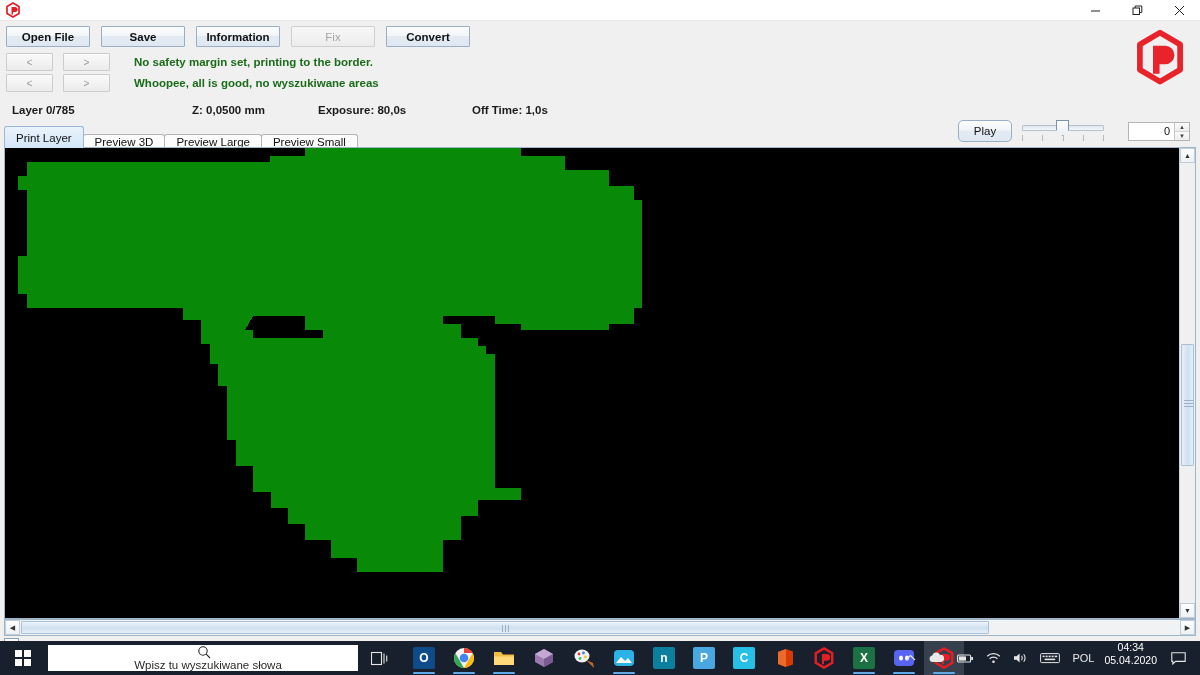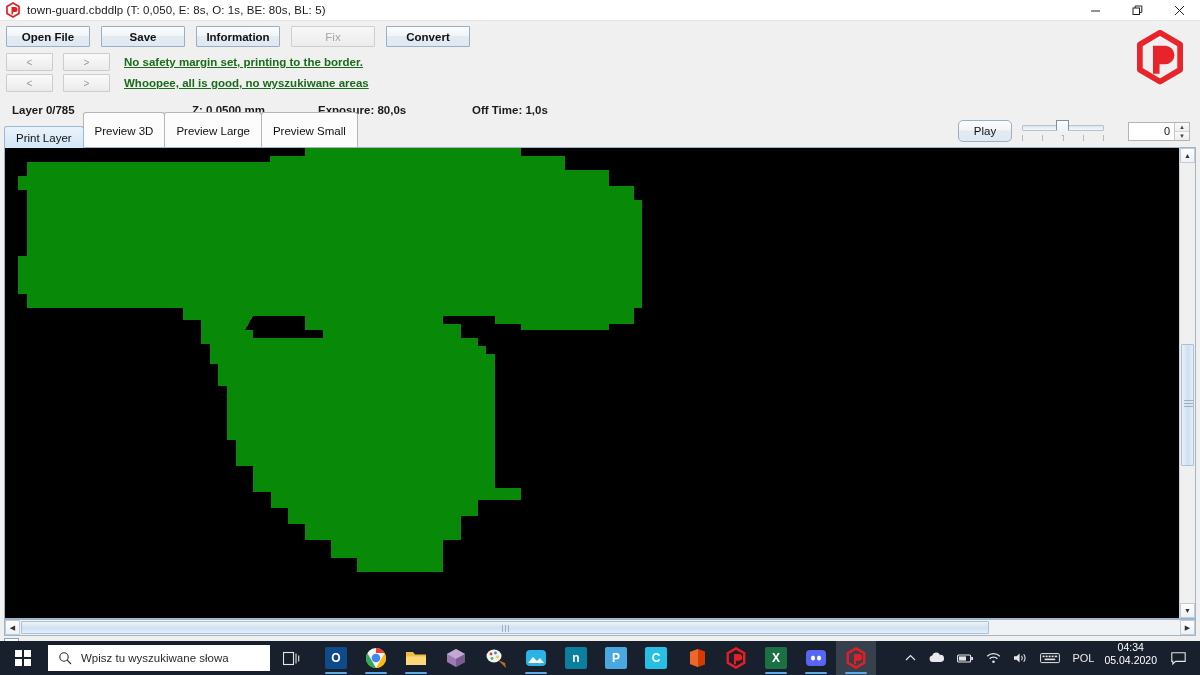--- a/index.html
+++ b/index.html
@@ -79,25 +79,24 @@
   .navbtn {
     width: 47px; height: 18px;
     background: linear-gradient(to bottom,#fafafa 0%,#f3f3f3 50%,#ebebeb 100%);
     border: 1px solid #cccccc;
     border-radius: 1px;
     font-size: 10px; color: #9a9a9a;
     display: flex; align-items: center; justify-content: center;
   }
   .navbtn + .navbtn { margin-left: 10px; }
   .msg {
-    margin-left: 14px;
+    margin-left: 24px;
     font-size: 11.5px; font-weight: bold;
     color: #1a6b1a;
     white-space: nowrap;
-    text-decoration: underline;
   }
 
   
   .statusrow {
     position: absolute; top: 83px; left: 0;
     width: 1200px; height: 22px; padding-left: 20px;
   }
   .stat {
     position: absolute; top: 0;
     font-size: 11.5px; font-weight: bold; color: #1a1a1a;
@@ -165,21 +164,21 @@
     background: linear-gradient(to bottom,#fafafa,#eeeeee);
   }
   .spinner .arrows span:first-child { border-bottom: 1px solid #d4d4d4; }
 
   
   .tabs {
     position: absolute; top: 105px; left: 4px;
     height: 22px; display: flex; align-items: flex-end;
   }
   .tab {
-    height: 36px; padding: 0 11px;
+    height: 14px; padding: 0 11px;
     font-size: 11.5px; color: #111;
     display: flex; align-items: center;
     background: #fcfcfc;
     border: 1px solid #b6b6b6;
     border-bottom: none;
     border-radius: 3px 3px 0 0;
     margin-right: -1px;
   }
   .tab.active {
     background: linear-gradient(to bottom,#eaf3fb 0%,#d2e6f7 100%);
@@ -293,24 +292,25 @@
     width: 46px; height: 34px;
     display: flex; align-items: center; justify-content: center;
   }
   .winlogo {
     width: 16px; height: 16px;
     display: grid; grid-template-columns: 7px 7px; grid-template-rows: 7px 7px;
     gap: 2px;
   }
   .winlogo span { background: #ffffff; display: block; }
   .searchbox {
-    width: 222px; height: 26px; margin-left: 2px;
+    width: 310px; height: 26px; margin-left: 2px;
     background: #ffffff;
     display: flex; align-items: center;
     padding-left: 10px;
+    flex-direction: column;
   }
   .searchbox .sicon { margin-right: 9px; flex: 0 0 auto; }
   .searchbox .stext {
     font-size: 11.5px; color: #2b2b2b; white-space: nowrap;
   }
   .taskview {
     width: 42px; height: 34px;
     display: flex; align-items: center; justify-content: center;
   }
   .tbicons {
@@ -354,21 +354,20 @@
 </head>
 <body>
 
 <div id="app">
 
   <div class="titlebar">
     <svg class="tb-icon" viewBox="0 0 32 32">
       <path d="M16 2 L28 9 L28 23 L16 30 L4 23 L4 9 Z" fill="none" stroke="#e31e24" stroke-width="3.4"></path>
       <path d="M13 10 L20 10 a5 5 0 0 1 0 10 L16 20 L16 25 L13 25 Z" fill="#e31e24"></path>
     </svg>
-    <div class="tb-title">town-guard.cbddlp (T: 0,050, E: 8s, O: 1s, BE: 80s, BL: 5)</div>
     <div class="win-ctrls">
       <div class="win-btn">
         <svg width="11" height="11" viewBox="0 0 11 11">
           <line x1="1" y1="6" x2="10" y2="6" stroke="#222" stroke-width="1"></line>
         </svg>
       </div>
       <div class="win-btn">
         <svg width="11" height="11" viewBox="0 0 11 11">
           <rect x="1" y="3" width="6.5" height="6.5" fill="none" stroke="#222" stroke-width="1"></rect>
           <polyline points="3.2,3 3.2,1 9.8,1 9.8,7.4 7.8,7.4" fill="none" stroke="#222" stroke-width="1"></polyline>

